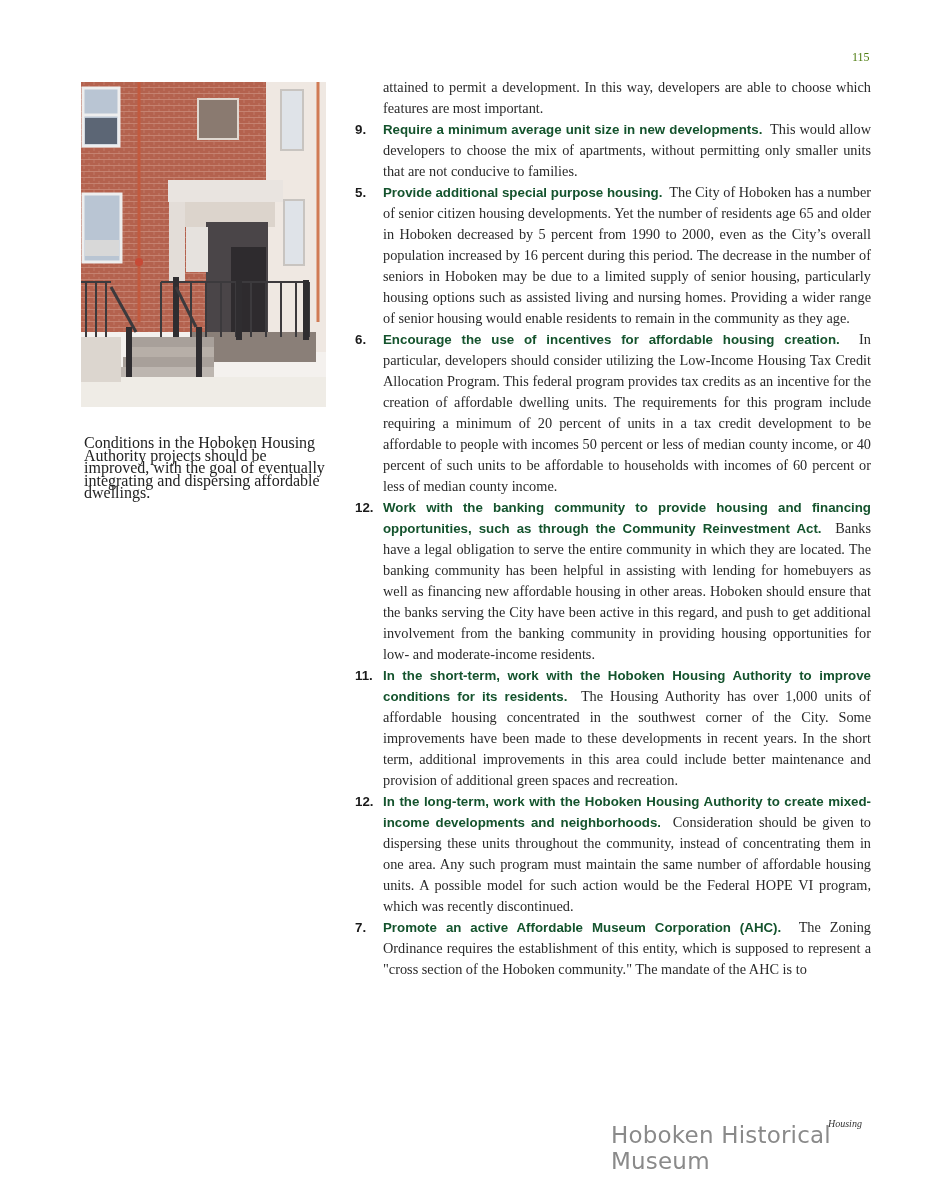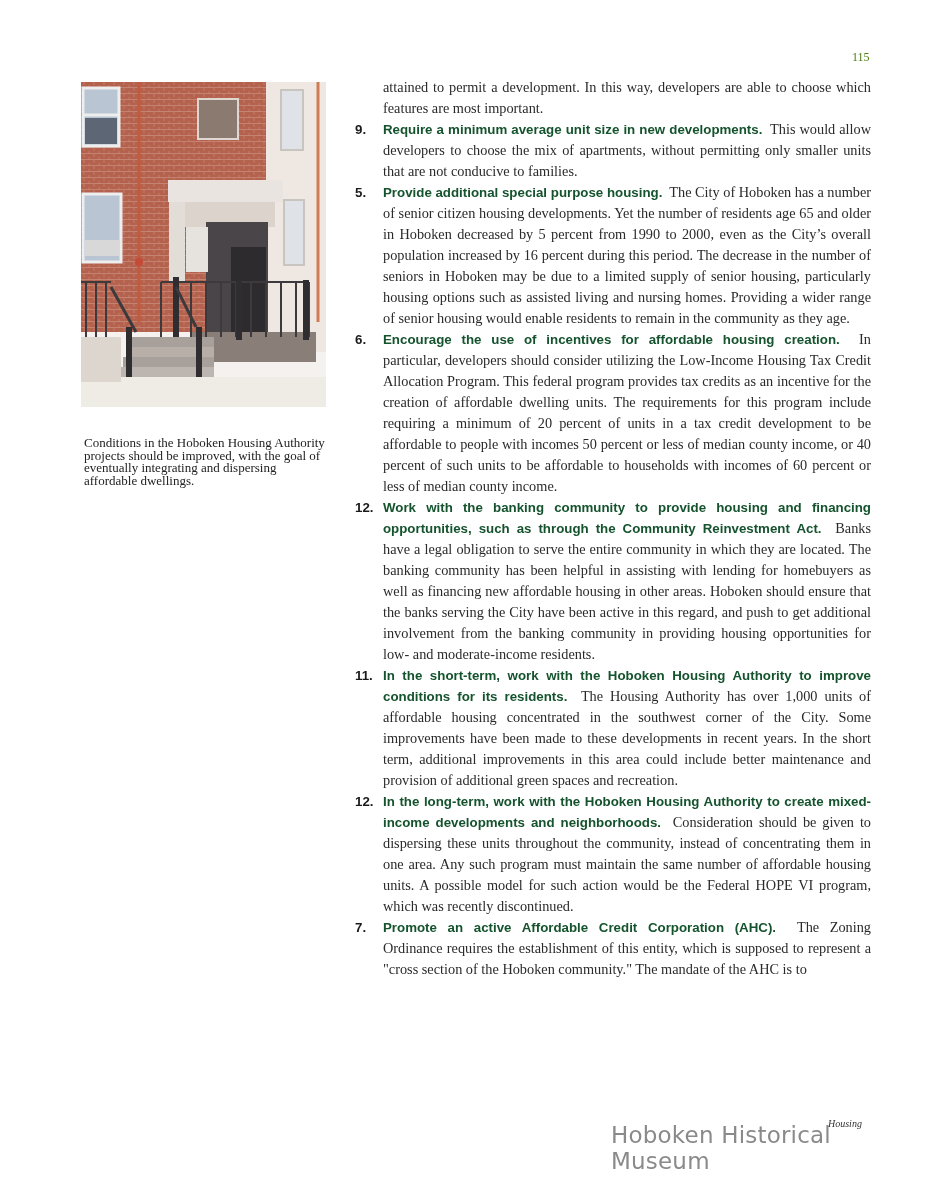--- a/index.html
+++ b/index.html
@@ -8,21 +8,21 @@
     font-family: "Liberation Serif", "DejaVu Serif", serif; color: #2b2b2b;
   }
   .page-number {
     position: absolute; top: 50px; left: 852px; font-size: 12px; color: #4d7c0f;
   }
   .photo {
     position: absolute; left: 81px; top: 82px; width: 245px; height: 325px; overflow: hidden;
     background: #f4f1ee;
   }
   .caption {
-    position: absolute; left: 84px; top: 437px; width: 245px; font-size: 13px; line-height: 12.6px; color: #222;
+    position: absolute; left: 84px; top: 437px; width: 245px; font-size: 16px; line-height: 12.6px; color: #222;
   }
   .content {
     position: absolute; left: 355px; top: 77px; width: 516px;
     font-size: 14.3px; line-height: 21px; color: #2a2a2a;
   }
   .cont-para { margin: 0 0 0 28px; text-align: justify; }
   .item { position: relative; padding-left: 28px; text-align: justify; margin: 0; }
   .item-num {
     position: absolute; left: 0; top: 0; font-family: "Liberation Sans", "DejaVu Sans", sans-serif;
     font-weight: bold; font-size: 13.3px; color: #1a1a1a;
@@ -147,18 +147,18 @@
     <span class="item-title">In the short-term, work with the Hoboken Housing Authority to improve conditions for its residents.</span>&nbsp; <span>The Housing Authority has over 1,000 units of affordable housing concentrated in the southwest corner of the City.  Some improvements have been made to these developments in recent years.  In the short term, additional improvements in this area could include better maintenance and provision of additional green spaces and recreation.</span>
   </p>
 
   <p class="item">
     <span class="item-num">12.</span>
     <span class="item-title">In the long-term, work with the Hoboken Housing Authority to create mixed-income developments and neighborhoods.</span>&nbsp; <span>Consideration should be given to dispersing these units throughout the community, instead of concentrating them in one area.  Any such program must maintain the same number of affordable housing units.  A possible model for such action would be the Federal HOPE VI program, which was recently discontinued.</span>
   </p>
 
   <p class="item">
     <span class="item-num">7.</span>
-    <span class="item-title">Promote an active Affordable Credit Corporation (AHC).</span>&nbsp; <span>The Zoning Ordinance requires the establishment of this entity, which is supposed to represent a "cross section of the Hoboken community."  The mandate of the AHC is to</span>
+    <span class="item-title">Promote an active Affordable Museum Corporation (AHC).</span>&nbsp; <span>The Zoning Ordinance requires the establishment of this entity, which is supposed to represent a "cross section of the Hoboken community."  The mandate of the AHC is to</span>
   </p>
 </div>
 
 <div class="footer-section">Housing</div>
 <div class="watermark">Hoboken Historical Museum</div>
 
 </body></html>

